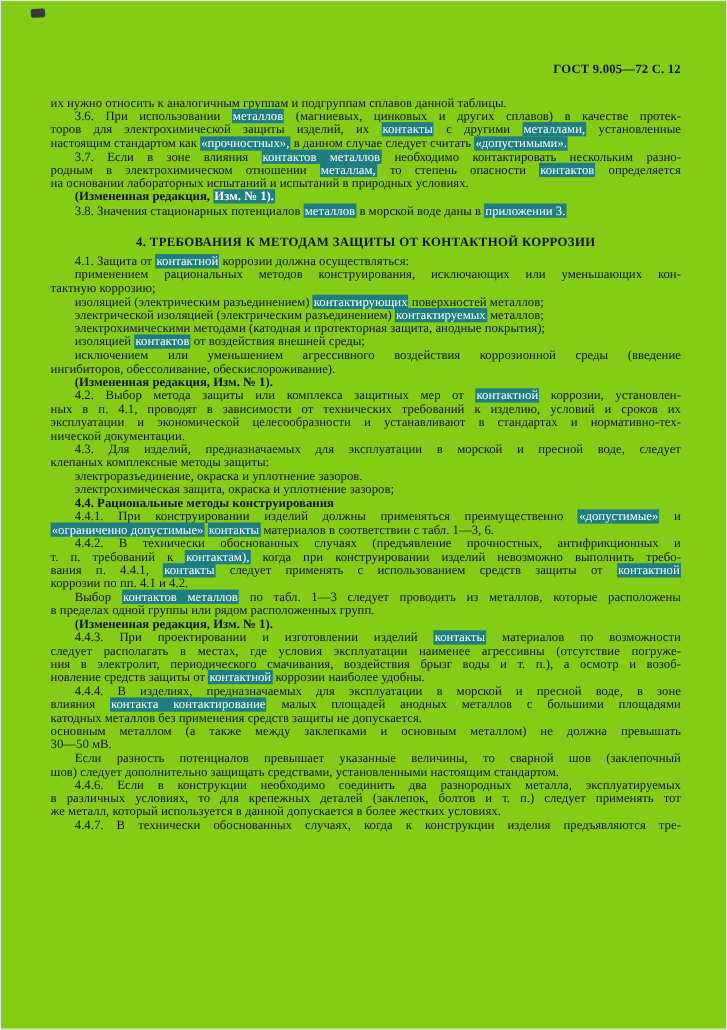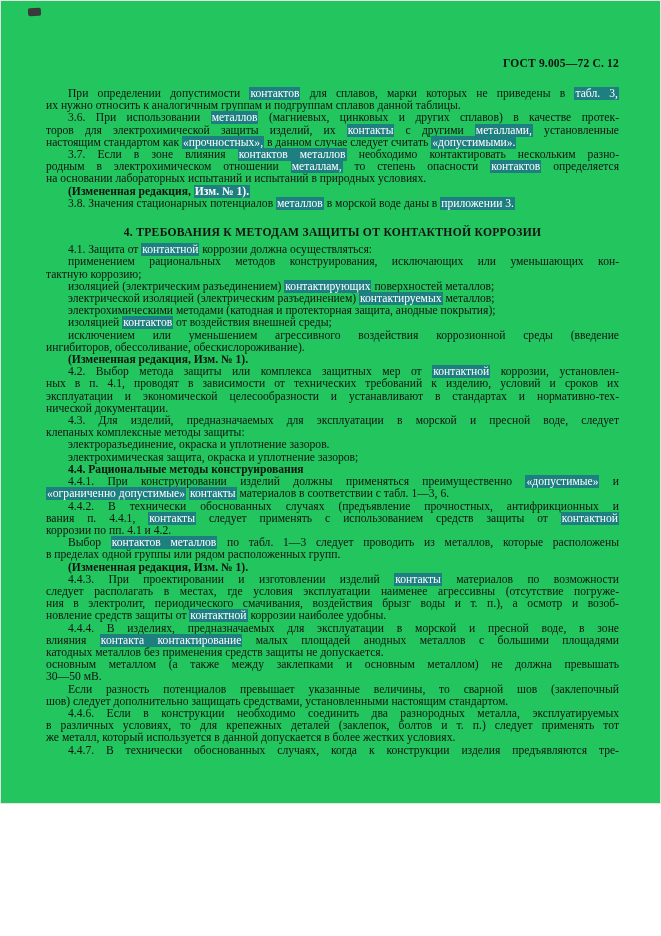--- a/index.html
+++ b/index.html
@@ -3,22 +3,22 @@
 <meta charset="utf-8">
 <style>
   html, body {
     margin: 0;
     padding: 0;
     background: #ffffff;
   }
   .page {
     position: relative;
     width: 661px;
-    height: 804px;
-    background: #22c55e;
+    height: 936px;
+    background: #84cc16;
     border: 1px solid #e3e3e3;
     box-sizing: border-box;
     overflow: hidden;
     font-family: "Liberation Serif", "DejaVu Serif", serif;
     color: #121212;
   }
   .corner-mark {
     position: absolute;
     left: 27px;
     top: 7px;
@@ -77,21 +77,20 @@
 </style>
 </head>
 <body>
 
 <div class="page">
   <div class="corner-mark"></div>
   <div class="header">
     <span>ГОСТ 9.005—72 С. 12</span>
   </div>
   <div class="doc-body" id="doc-body">
-      <div class="line indent"><span>При определении допустимости </span><span class="hl">контактов</span><span> для сплавов, марки которых не приведены в </span><span class="hl">табл. 3,</span></div>
       <div class="line end"><span>их нужно относить к аналогичным группам и подгруппам сплавов данной таблицы.</span></div>
       <div class="line indent"><span>3.6. При использовании </span><span class="hl">металлов</span><span> (магниевых, цинковых и других сплавов) в качестве протек-</span></div>
       <div class="line"><span>торов для электрохимической защиты изделий, их </span><span class="hl">контакты</span><span> с другими </span><span class="hl">металлами,</span><span> установленные</span></div>
       <div class="line end"><span>настоящим стандартом как </span><span class="hl">«прочностных»,</span><span> в данном случае следует считать </span><span class="hl">«допустимыми».</span></div>
       <div class="line indent"><span>3.7. Если в зоне влияния </span><span class="hl">контактов металлов</span><span> необходимо контактировать нескольким разно-</span></div>
       <div class="line"><span>родным в электрохимическом отношении </span><span class="hl">металлам,</span><span> то степень опасности </span><span class="hl">контактов</span><span> определяется</span></div>
       <div class="line end"><span>на основании лабораторных испытаний и испытаний в природных условиях.</span></div>
       <div class="line indent bold end"><span>(Измененная редакция, </span><span class="hl">Изм. № 1).</span></div>
       <div class="line indent end"><span>3.8. Значения стационарных потенциалов </span><span class="hl">металлов</span><span> в морской воде даны в </span><span class="hl">приложении 3.</span></div>
       <div class="line center bold gap end"><span>4. ТРЕБОВАНИЯ К МЕТОДАМ ЗАЩИТЫ ОТ КОНТАКТНОЙ КОРРОЗИИ</span></div>
@@ -110,20 +109,21 @@
       <div class="line"><span>эксплуатации и экономической целесообразности и устанавливают в стандартах и нормативно-тех-</span></div>
       <div class="line end"><span>нической документации.</span></div>
       <div class="line indent"><span>4.3. Для изделий, предназначаемых для эксплуатации в морской и пресной воде, следует</span></div>
       <div class="line end"><span>клепаных комплексные методы защиты:</span></div>
       <div class="line indent end"><span>электроразъединение, окраска и уплотнение зазоров.</span></div>
       <div class="line indent end"><span>электрохимическая защита, окраска и уплотнение зазоров;</span></div>
       <div class="line indent bold end"><span>4.4. Рациональные методы конструирования</span></div>
       <div class="line indent"><span>4.4.1. При конструировании изделий должны применяться преимущественно </span><span class="hl">«допустимые»</span><span> и</span></div>
       <div class="line end"><span class="hl">«ограниченно допустимые»</span><span> </span><span class="hl">контакты</span><span> материалов в соответствии с табл. 1—3, 6.</span></div>
       <div class="line indent"><span>4.4.2. В технически обоснованных случаях (предъявление прочностных, антифрикционных и</span></div>
+      <div class="line"><span>т. п. требований к </span><span class="hl">контактам),</span><span> когда при конструировании изделий невозможно выполнить требо-</span></div>
       <div class="line"><span>вания п. 4.4.1, </span><span class="hl">контакты</span><span> следует применять с использованием средств защиты от </span><span class="hl">контактной</span></div>
       <div class="line end"><span>коррозии по пп. 4.1 и 4.2.</span></div>
       <div class="line indent"><span>Выбор </span><span class="hl">контактов металлов</span><span> по табл. 1—3 следует проводить из металлов, которые расположены</span></div>
       <div class="line end"><span>в пределах одной группы или рядом расположенных групп.</span></div>
       <div class="line indent bold end"><span>(Измененная редакция, Изм. № 1).</span></div>
       <div class="line indent"><span>4.4.3. При проектировании и изготовлении изделий </span><span class="hl">контакты</span><span> материалов по возможности</span></div>
       <div class="line"><span>следует располагать в местах, где условия эксплуатации наименее агрессивны (отсутствие погруже-</span></div>
       <div class="line"><span>ния в электролит, периодического смачивания, воздействия брызг воды и т. п.), а осмотр и возоб-</span></div>
       <div class="line end"><span>новление средств защиты от </span><span class="hl">контактной</span><span> коррозии наиболее удобны.</span></div>
       <div class="line indent"><span>4.4.4. В изделиях, предназначаемых для эксплуатации в морской и пресной воде, в зоне</span></div>

